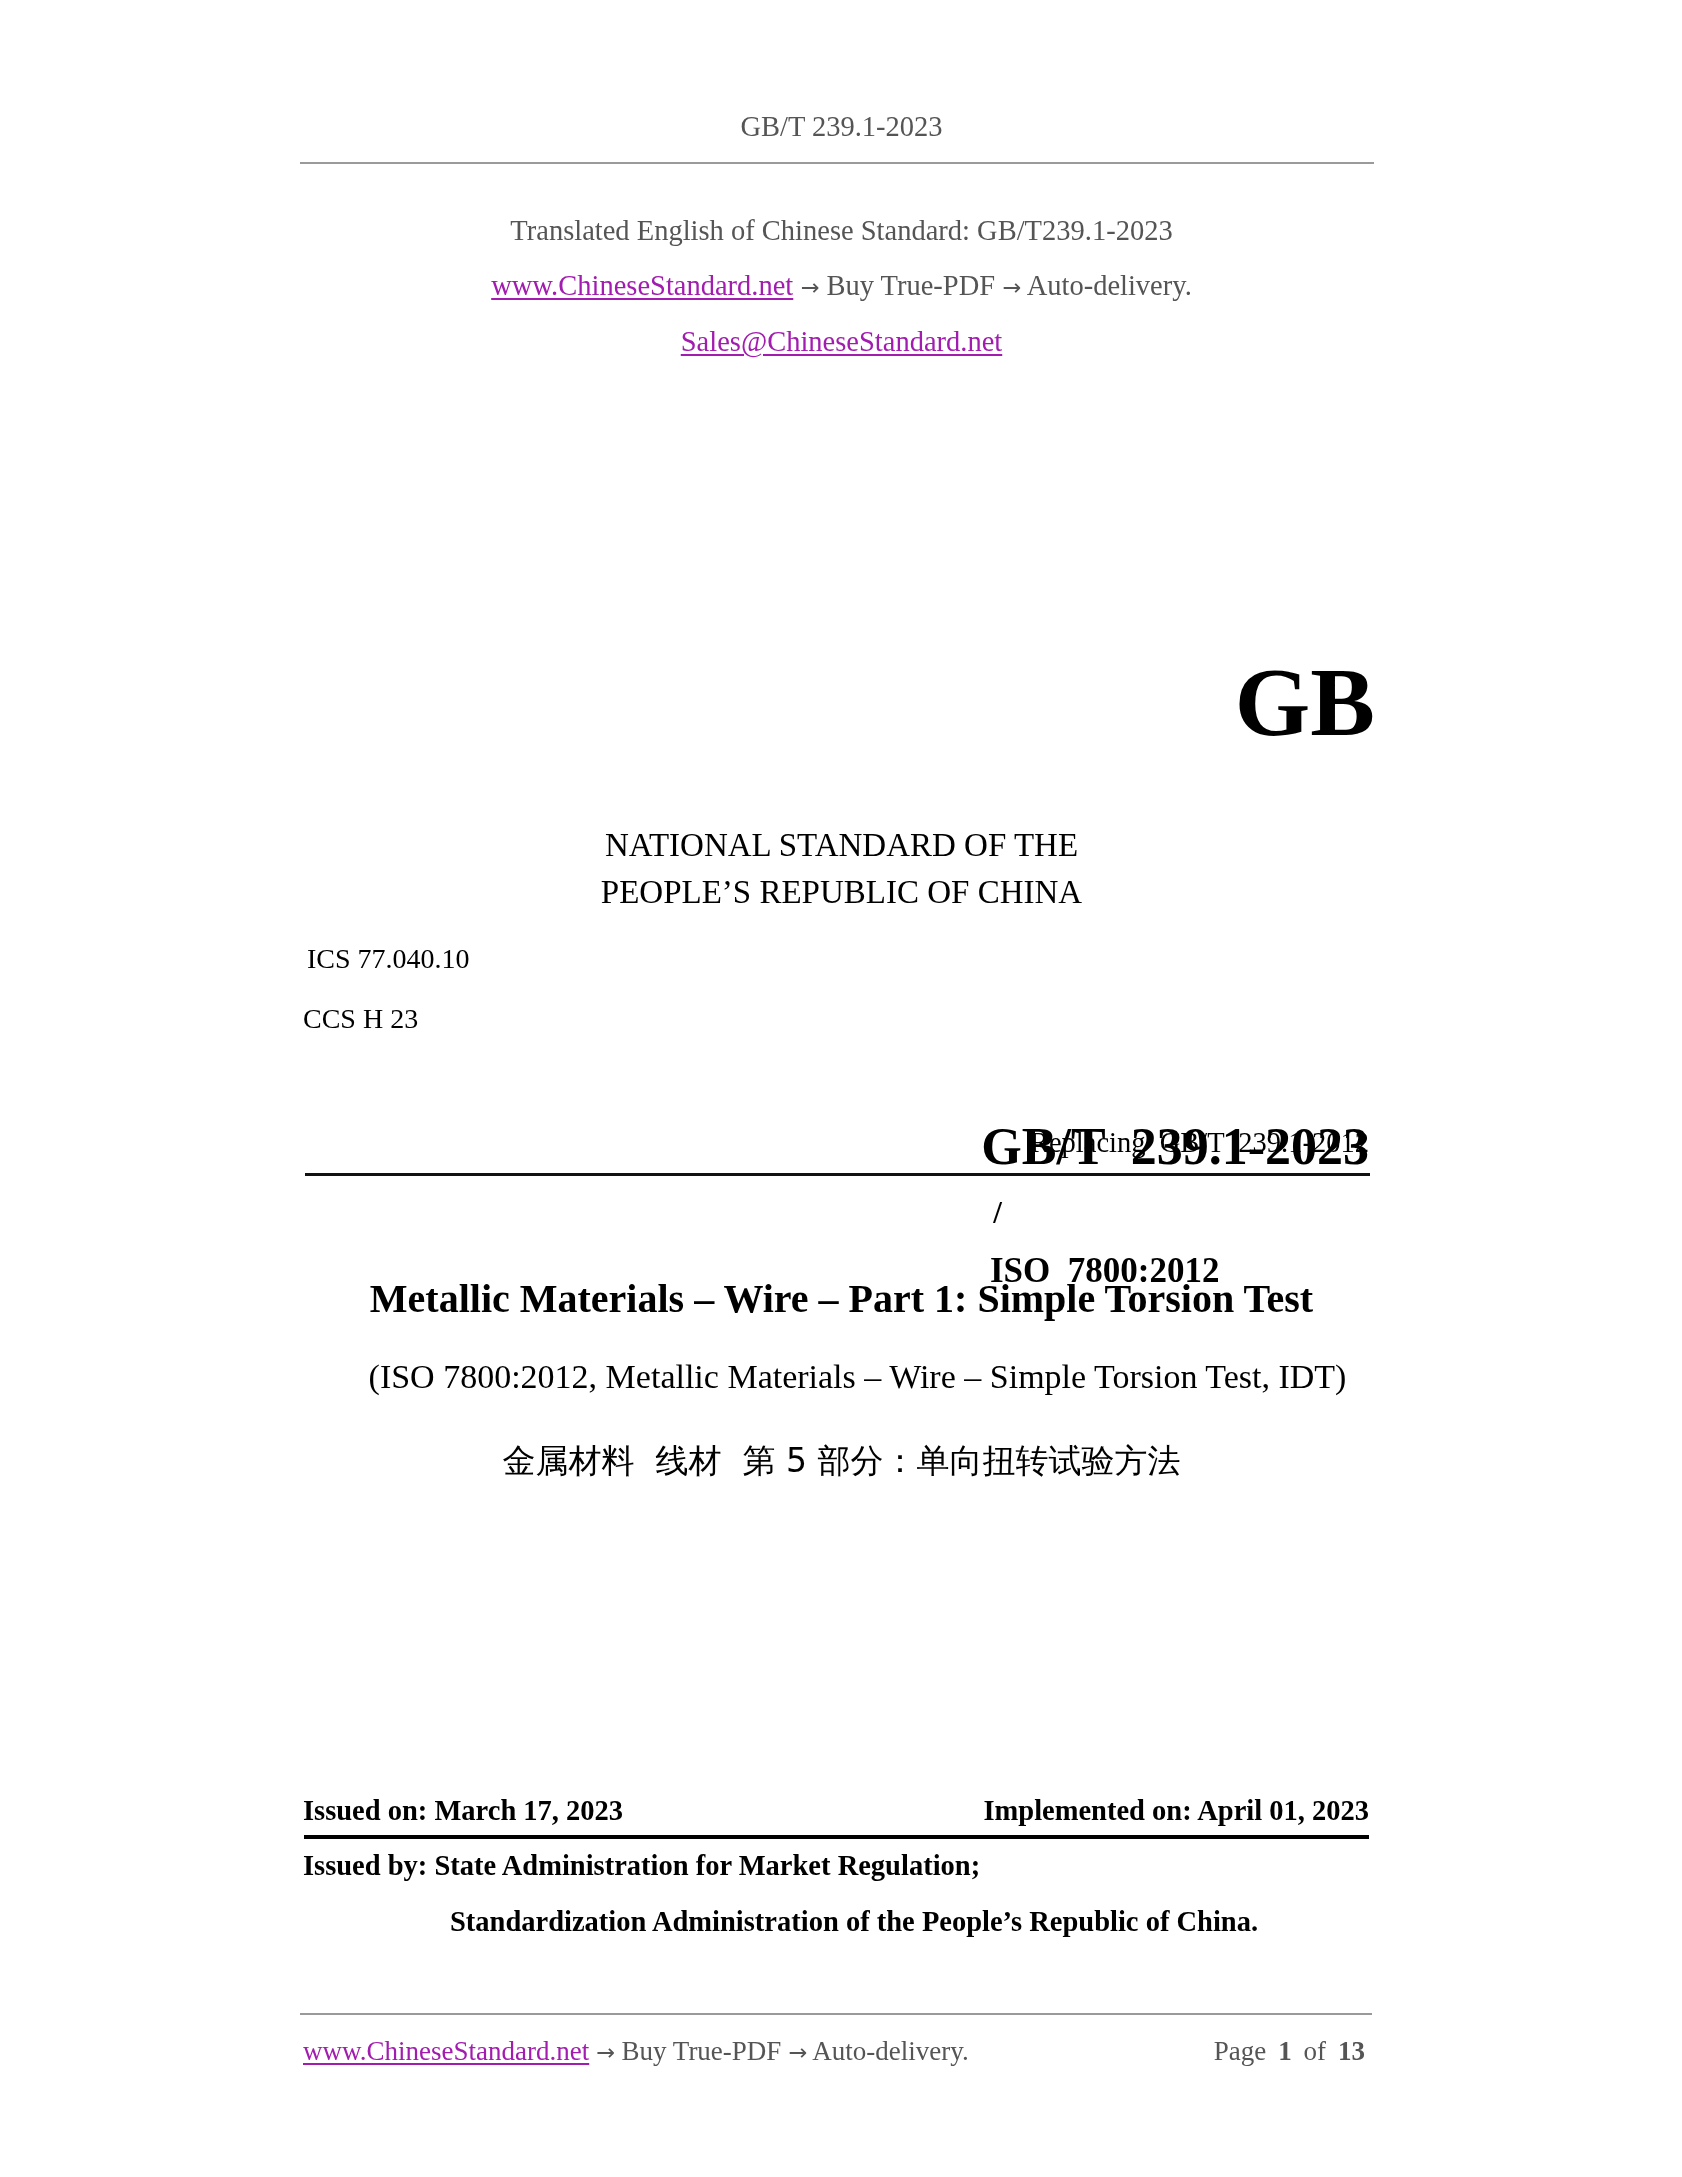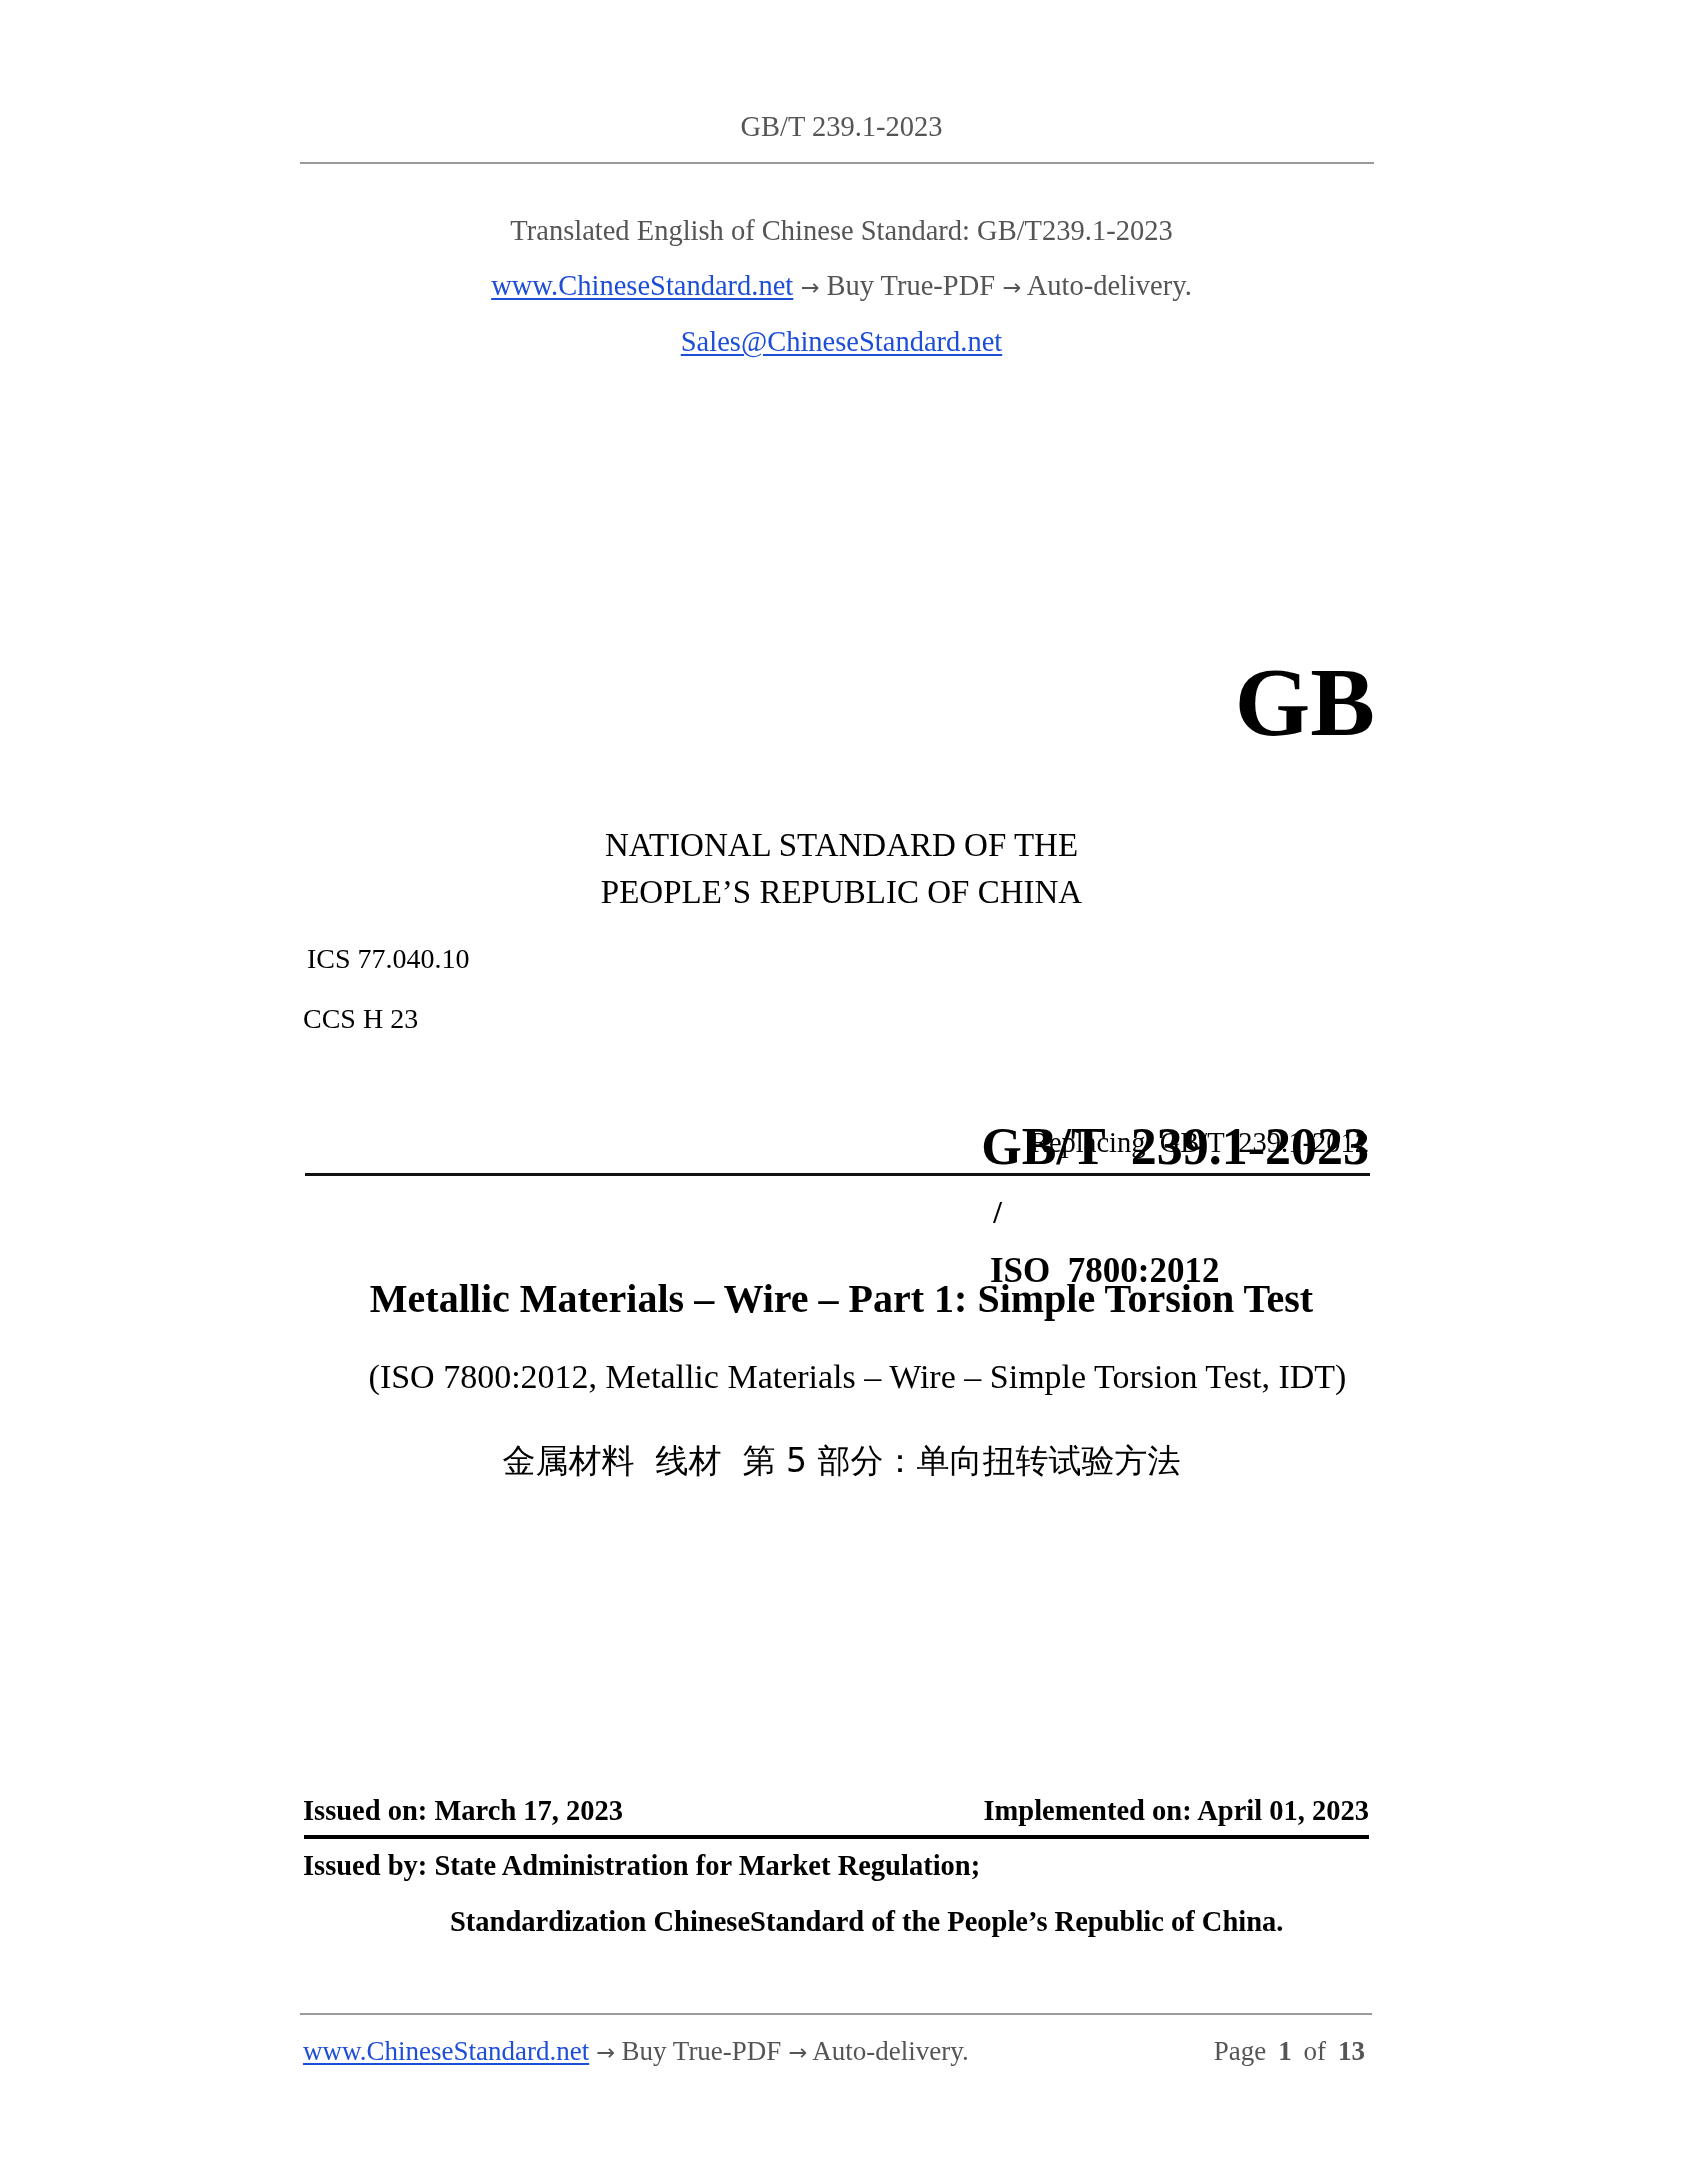--- a/index.html
+++ b/index.html
@@ -2,21 +2,21 @@
 <html style="font-size:14px"><head>
 <meta charset="utf-8">
 <style>
   html, body { margin: 0; padding: 0; background: #ffffff; }
   body { width: 1683px; height: 2177px; position: relative; overflow: hidden;
          font-family: "Liberation Serif", "DejaVu Serif", serif; color: #000; }
   .abs { position: absolute; white-space: nowrap; }
   .center { left: 0; width: 1683px; text-align: center; }
   .gray { color: #555555; }
   .rule { position: absolute; }
-  a.link { color: #1d4ed8; text-decoration: underline; text-underline-offset: 2.6px; }
+  a.link { color: #a21caf; text-decoration: underline; text-underline-offset: 2.6px; }
   .arrow { font-family: "DejaVu Sans", sans-serif; font-size: 22.5px; }
   .bold { font-weight: bold; }
   .cjk { font-family: "DejaVu Sans", sans-serif; }
 </style>
 </head>
 <body>
 
 <div class="abs center gray" style="top:111px; font-size:28.5px;">GB/T 239.1-2023</div>
 <div class="rule" style="left:300px; top:162px; width:1074px; height:1.7px; background:#9a9a9a;"></div>
 
@@ -51,21 +51,21 @@
 <div class="rule" style="left:305px; top:1173px; width:1065px; height:2.6px; background:#111;"></div>
 
 <div class="abs center bold" style="top:1275px; font-size:40px;">Metallic Materials – Wire – Part 1: Simple Torsion Test</div>
 <div class="abs center" style="top:1358px; font-size:34px;padding-left:16px;">(ISO 7800:2012, Metallic Materials – Wire – Simple Torsion Test, IDT)</div>
 <div class="abs center cjk" style="top:1439px; font-size:33px; white-space:pre;">金属材料  线材  第 5 部分：单向扭转试验方法</div>
 
 <div class="abs bold" style="left:303px; top:1795px; font-size:28.5px;">Issued on: March 17, 2023</div>
 <div class="abs bold" style="right:314px; top:1795px; font-size:28.5px;">Implemented on: April 01, 2023</div>
 <div class="rule" style="left:304px; top:1835px; width:1065px; height:4.3px; background:#000;"></div>
 <div class="abs bold" style="left:303px; top:1850px; font-size:28.5px;">Issued by: State Administration for Market Regulation;</div>
-<div class="abs bold" style="left:450px; top:1906px; font-size:28.5px;">Standardization ChineseStandard of the People’s Republic of China.</div>
+<div class="abs bold" style="left:450px; top:1906px; font-size:28.5px;">Standardization Administration of the People’s Republic of China.</div>
 
 <div class="rule" style="left:300px; top:2013px; width:1072px; height:1.7px; background:#9a9a9a;"></div>
 <div class="abs gray" style="left:303px; top:2036px; font-size:27px;">
   <a class="link">www.ChineseStandard.net</a>
   <span class="arrow">→</span>
   <span>Buy True-PDF</span>
   <span class="arrow">→</span>
   <span>Auto-delivery.</span>
 </div>
 <div class="abs gray" style="right:318px; top:2036px; font-size:27px;">

